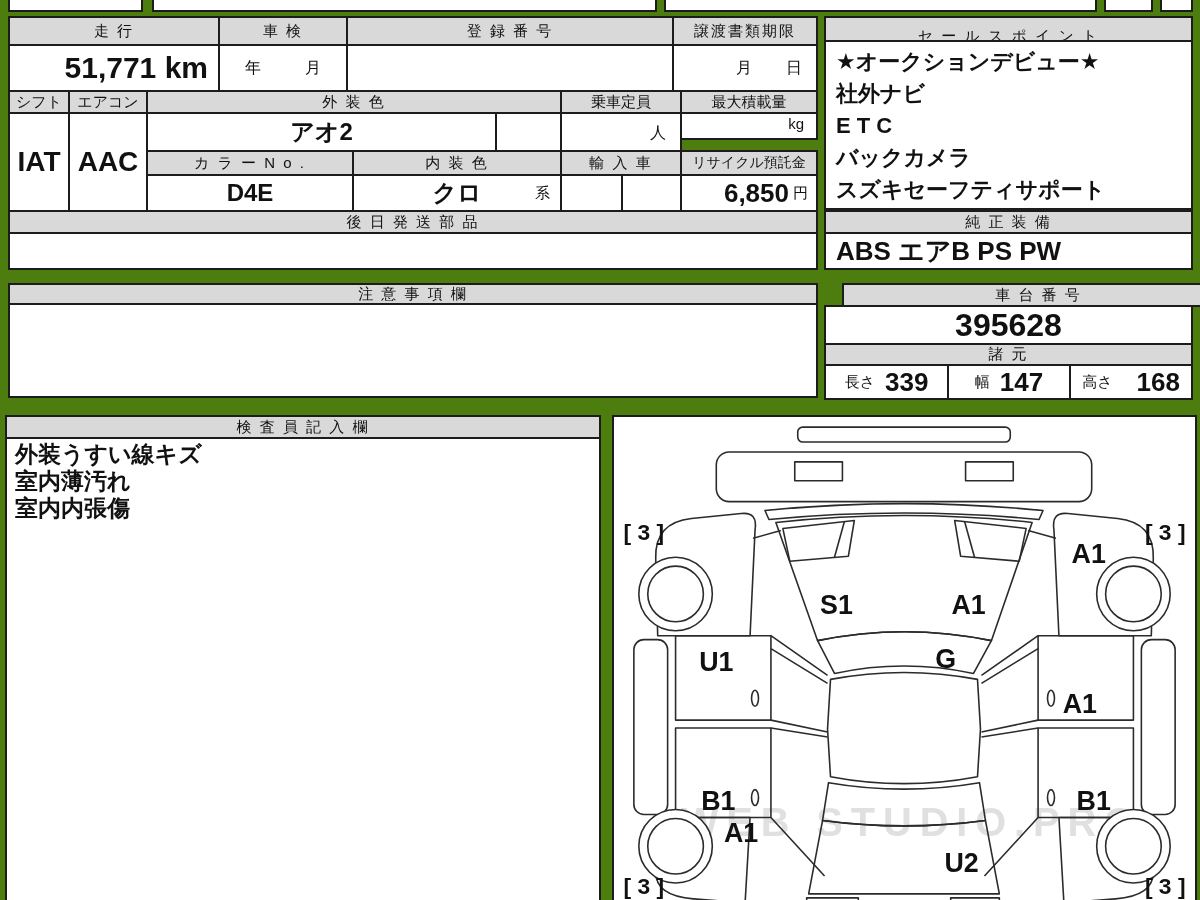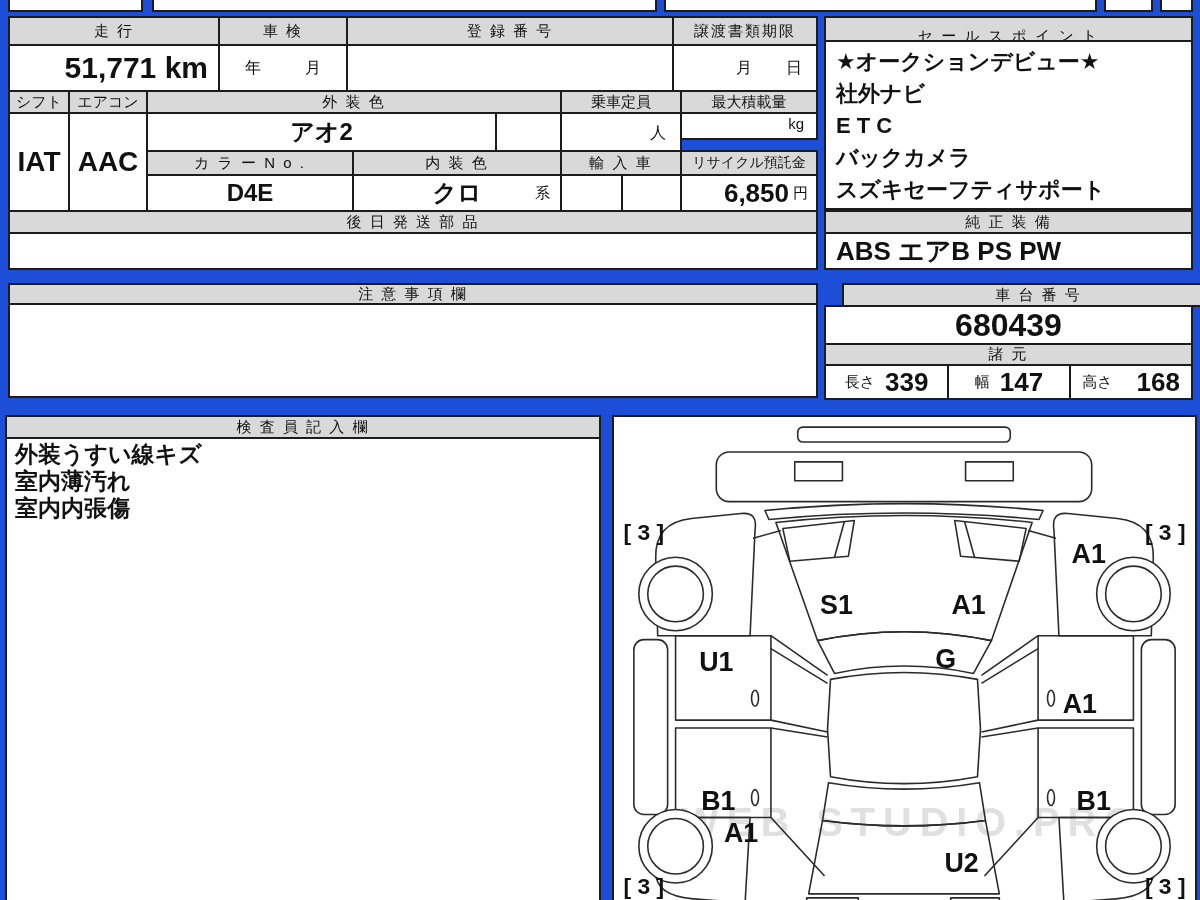--- a/index.html
+++ b/index.html
@@ -1,17 +1,17 @@
 <!DOCTYPE html>
 <html><head>
 <meta charset="utf-8">
 <style>
   html,body{margin:0;padding:0;}
   body{background:#f2f2f2;font-family:"Liberation Sans","DejaVu Sans",sans-serif;color:#111;}
-  #sheet{position:relative;width:1200px;height:900px;overflow:hidden;background:#1d4ed8;}
+  #sheet{position:relative;width:1200px;height:900px;overflow:hidden;background:#4d7c0f;}
   .cell{position:absolute;box-sizing:border-box;border:2px solid #1c1c1c;background:#fff;
         display:flex;align-items:center;justify-content:center;white-space:nowrap;overflow:hidden;}
   .hd{background:#d9d9d9;font-size:15px;letter-spacing:2px;}
   .notop{border-top:none;}
   .left{justify-content:flex-start;}
   .right{justify-content:flex-end;}
   .v30{font-weight:bold;font-size:30px;}
   .v28{font-weight:bold;font-size:28px;}
   .v26{font-weight:bold;font-size:26px;}
   .v24{font-weight:bold;font-size:24px;}
@@ -99,21 +99,21 @@
     <div>スズキセーフティサポート</div>
   </div>
 
   <div class="cell hd" style="left:824px;top:210px;width:369px;height:24px">純 正 装 備</div>
   <div class="cell v26 left" style="left:824px;top:232px;width:369px;height:38px;padding-left:10px">ABS エアB PS PW</div>
 
   <div class="cell hd" style="left:8px;top:283px;width:810px;height:22px">注 意 事 項 欄</div>
   <div class="cell" style="left:8px;top:303px;width:810px;height:95px"></div>
 
   <div class="cell hd" style="left:842px;top:283px;width:393px;height:24px">車 台 番 号</div>
-  <div class="cell" style="left:824px;top:305px;width:369px;height:40px;font-weight:bold;font-size:32px">680439</div>
+  <div class="cell" style="left:824px;top:305px;width:369px;height:40px;font-weight:bold;font-size:32px">395628</div>
   <div class="cell hd" style="left:824px;top:343px;width:369px;height:23px">諸  元</div>
   <div class="cell" style="left:824px;top:364px;width:125px;height:36px;gap:10px">
     <span style="font-size:15px">長さ</span>
     <span class="v26">339</span>
   </div>
   <div class="cell" style="left:947px;top:364px;width:124px;height:36px;gap:10px">
     <span style="font-size:15px">幅</span>
     <span class="v26">147</span>
   </div>
   <div class="cell" style="left:1069px;top:364px;width:124px;height:36px;gap:24px">

